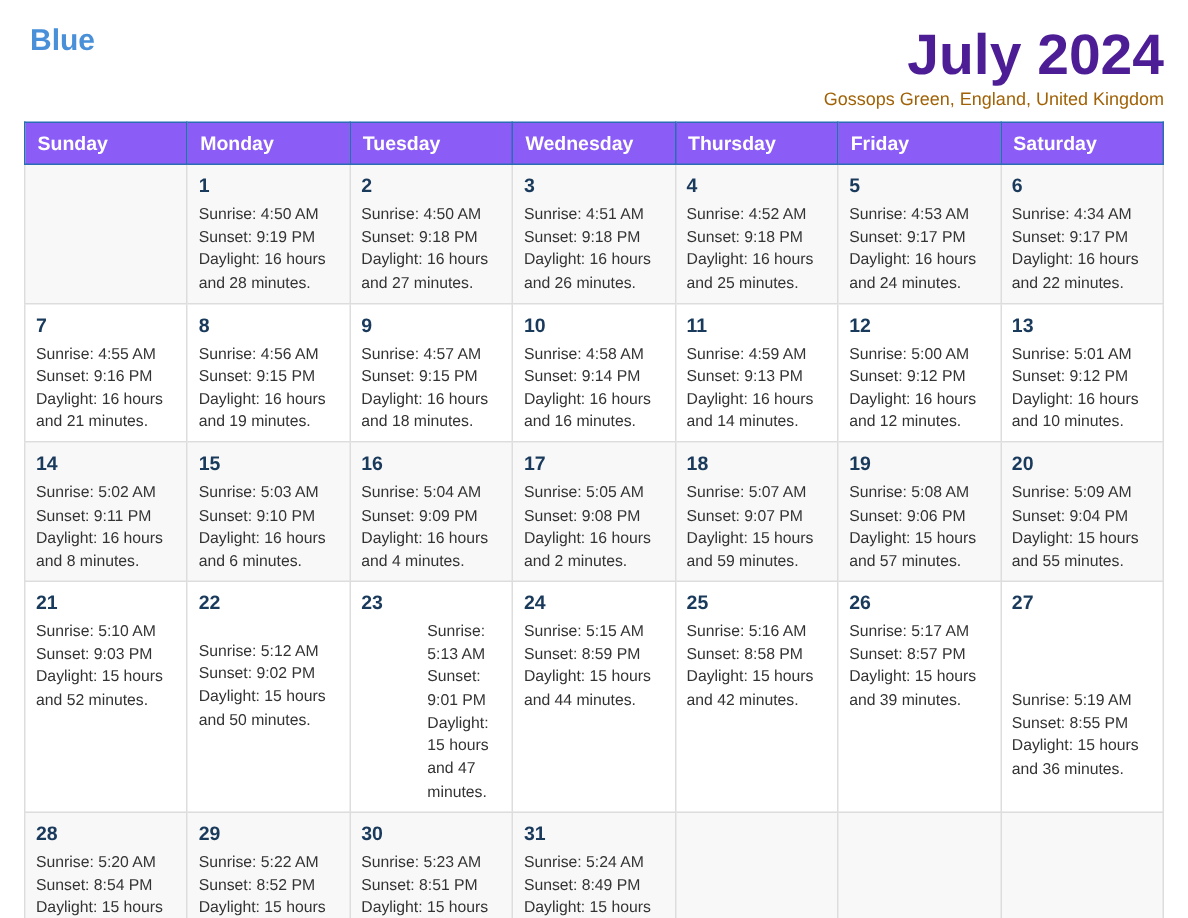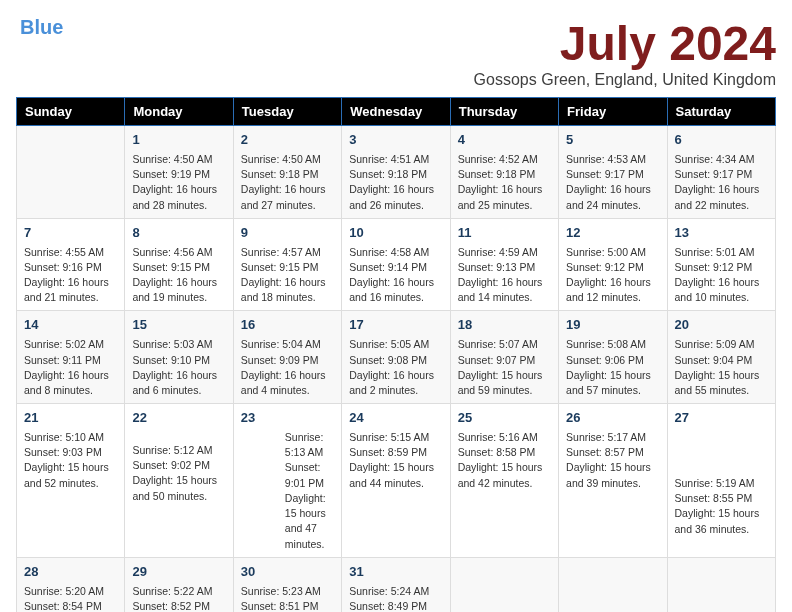--- a/index.html
+++ b/index.html
@@ -31,35 +31,35 @@
       color: #4a90d9;
     }
     .logo-row {
       display: flex;
       align-items: center;
     }
     .title-section {
       text-align: right;
     }
     .month-title {
-      font-size: 48px;
+      font-size: 38px;
       font-weight: bold;
-      color: #7f1d1d;
+      color: #4c1d95;
     }
     .location-title {
-      font-size: 16px;
-      color: #404040;
+      font-size: 12px;
+      color: #a16207;
     }
     table {
       width: 100%;
       border-collapse: collapse;
       font-size: 11px;
     }
     thead tr {
-      background-color: #000000;
+      background-color: #8b5cf6;
       color: white;
       margin-left: 29px;
     }
     thead th {
       padding: 6px 8px;
       text-align: left;
       font-size: 13px;
       font-weight: bold;
       border: 1px solid #2a6db5;
     }

